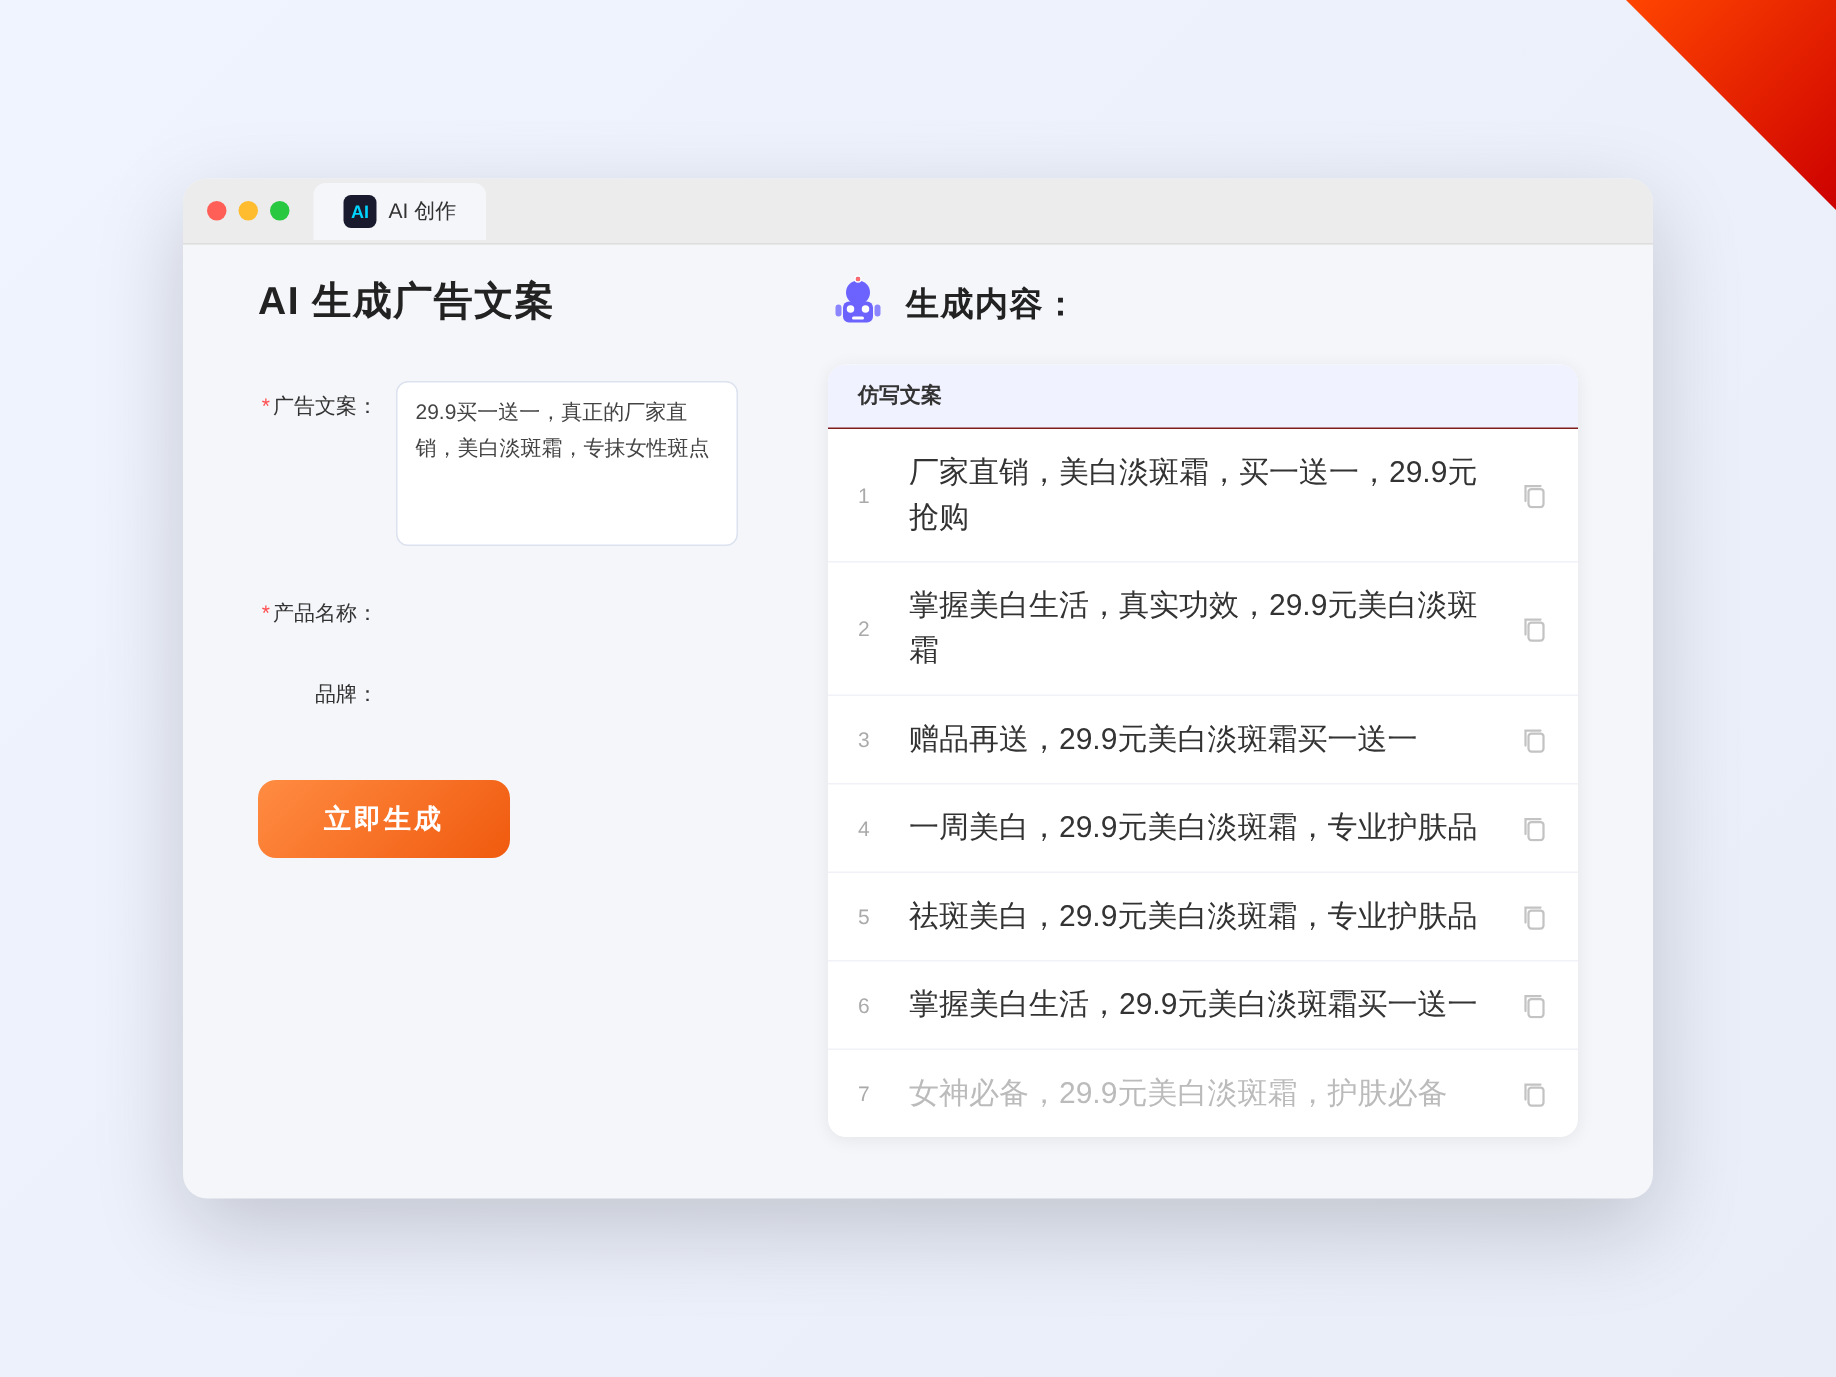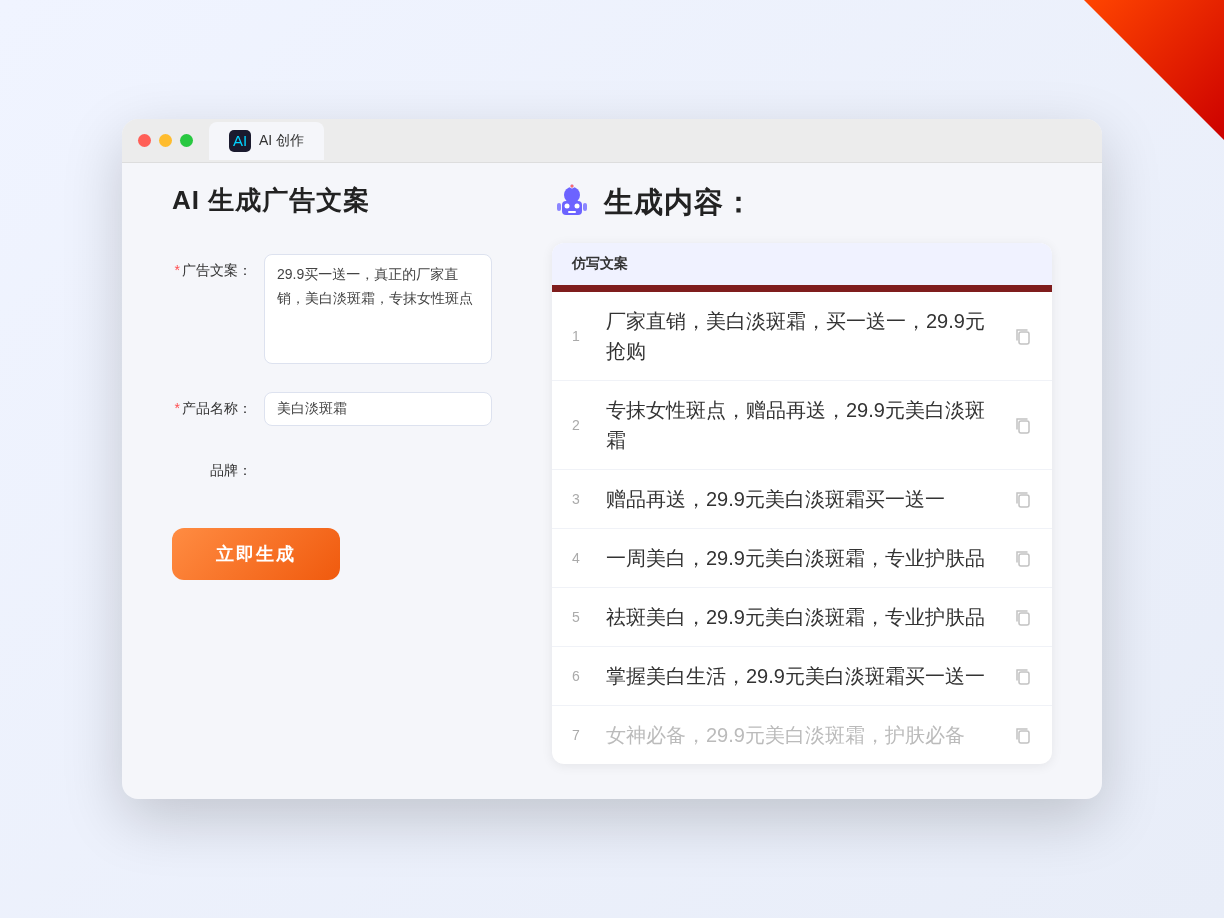--- a/index.html
+++ b/index.html
@@ -60,22 +60,22 @@
     }
 
     .tab-icon {
       width: 22px;
       height: 22px;
       background: #1a1a2e;
       border-radius: 5px;
       display: flex;
       align-items: center;
       justify-content: center;
-      font-size: 15px;
-      font-weight: normal;
+      font-size: 12px;
+      font-weight: bold;
       color: #00d4ff;
     }
 
     .main-content {
       display: flex;
       padding: 20px 50px;
       gap: 60px;
     }
 
     
@@ -156,40 +156,40 @@
       margin-bottom: 20px;
     }
 
     .robot-icon {
       width: 40px;
       height: 40px;
       flex-shrink: 0;
     }
 
     .result-title {
-      font-size: 29px;
+      font-size: 22px;
       font-weight: bold;
       color: #222;
       letter-spacing: 1px;
     }
 
     .result-table {
       background: #fff;
       border-radius: 12px;
       overflow: hidden;
       box-shadow: 0 2px 12px rgba(0,0,0,0.07);
     }
 
     .table-header {
       background: #f0f2ff;
       padding: 12px 20px;
       font-size: 14px;
       font-weight: bold;
       color: #333;
-      border-bottom: 7px solid #7f1d1d;
+      border-bottom: 1px solid #7f1d1d;
     }
 
     .table-row {
       display: flex;
       align-items: center;
       padding: 14px 20px;
       border-bottom: 1px solid #f0f2f7;
       gap: 16px;
     }
 
@@ -264,21 +264,20 @@
           <span class="required-star">*</span>广告文案：
         </div>
         <textarea class="form-input" style="">29.9买一送一，真正的厂家直销，美白淡斑霜，专抹女性斑点</textarea>
       </div>
 
       
       <div class="form-row">
         <div class="form-label">
           <span class="required-star">*</span>产品名称：
         </div>
-        <input class="form-input" type="text" value="美白淡斑霜" style="">
       </div>
 
       
       <div class="form-row">
         <div class="form-label">品牌：</div>
       </div>
 
       
       <button class="generate-btn">立即生成</button>
     </div>
@@ -309,21 +308,21 @@
             <div class="table-row">
               <div class="row-num">1</div>
               <div class="row-text">厂家直销，美白淡斑霜，买一送一，29.9元抢购</div>
               <div class="copy-icon"><svg viewBox="0 0 18 18" xmlns="http://www.w3.org/2000/svg" fill="none" stroke="#888" stroke-width="1.5">
       <rect x="5" y="5" width="10" height="12" rx="2"></rect>
       <path d="M3 13V3h10" stroke-linecap="round"></path>
     </svg></div>
             </div>
             <div class="table-row">
               <div class="row-num">2</div>
-              <div class="row-text">专抹女性斑点，赠品再送，29.9元美白淡斑霜</div>
+              <div class="row-text">掌握美白生活，真实功效，29.9元美白淡斑霜</div>
               <div class="copy-icon"><svg viewBox="0 0 18 18" xmlns="http://www.w3.org/2000/svg" fill="none" stroke="#888" stroke-width="1.5">
       <rect x="5" y="5" width="10" height="12" rx="2"></rect>
       <path d="M3 13V3h10" stroke-linecap="round"></path>
     </svg></div>
             </div>
             <div class="table-row">
               <div class="row-num">3</div>
               <div class="row-text">赠品再送，29.9元美白淡斑霜买一送一</div>
               <div class="copy-icon"><svg viewBox="0 0 18 18" xmlns="http://www.w3.org/2000/svg" fill="none" stroke="#888" stroke-width="1.5">
       <rect x="5" y="5" width="10" height="12" rx="2"></rect>

